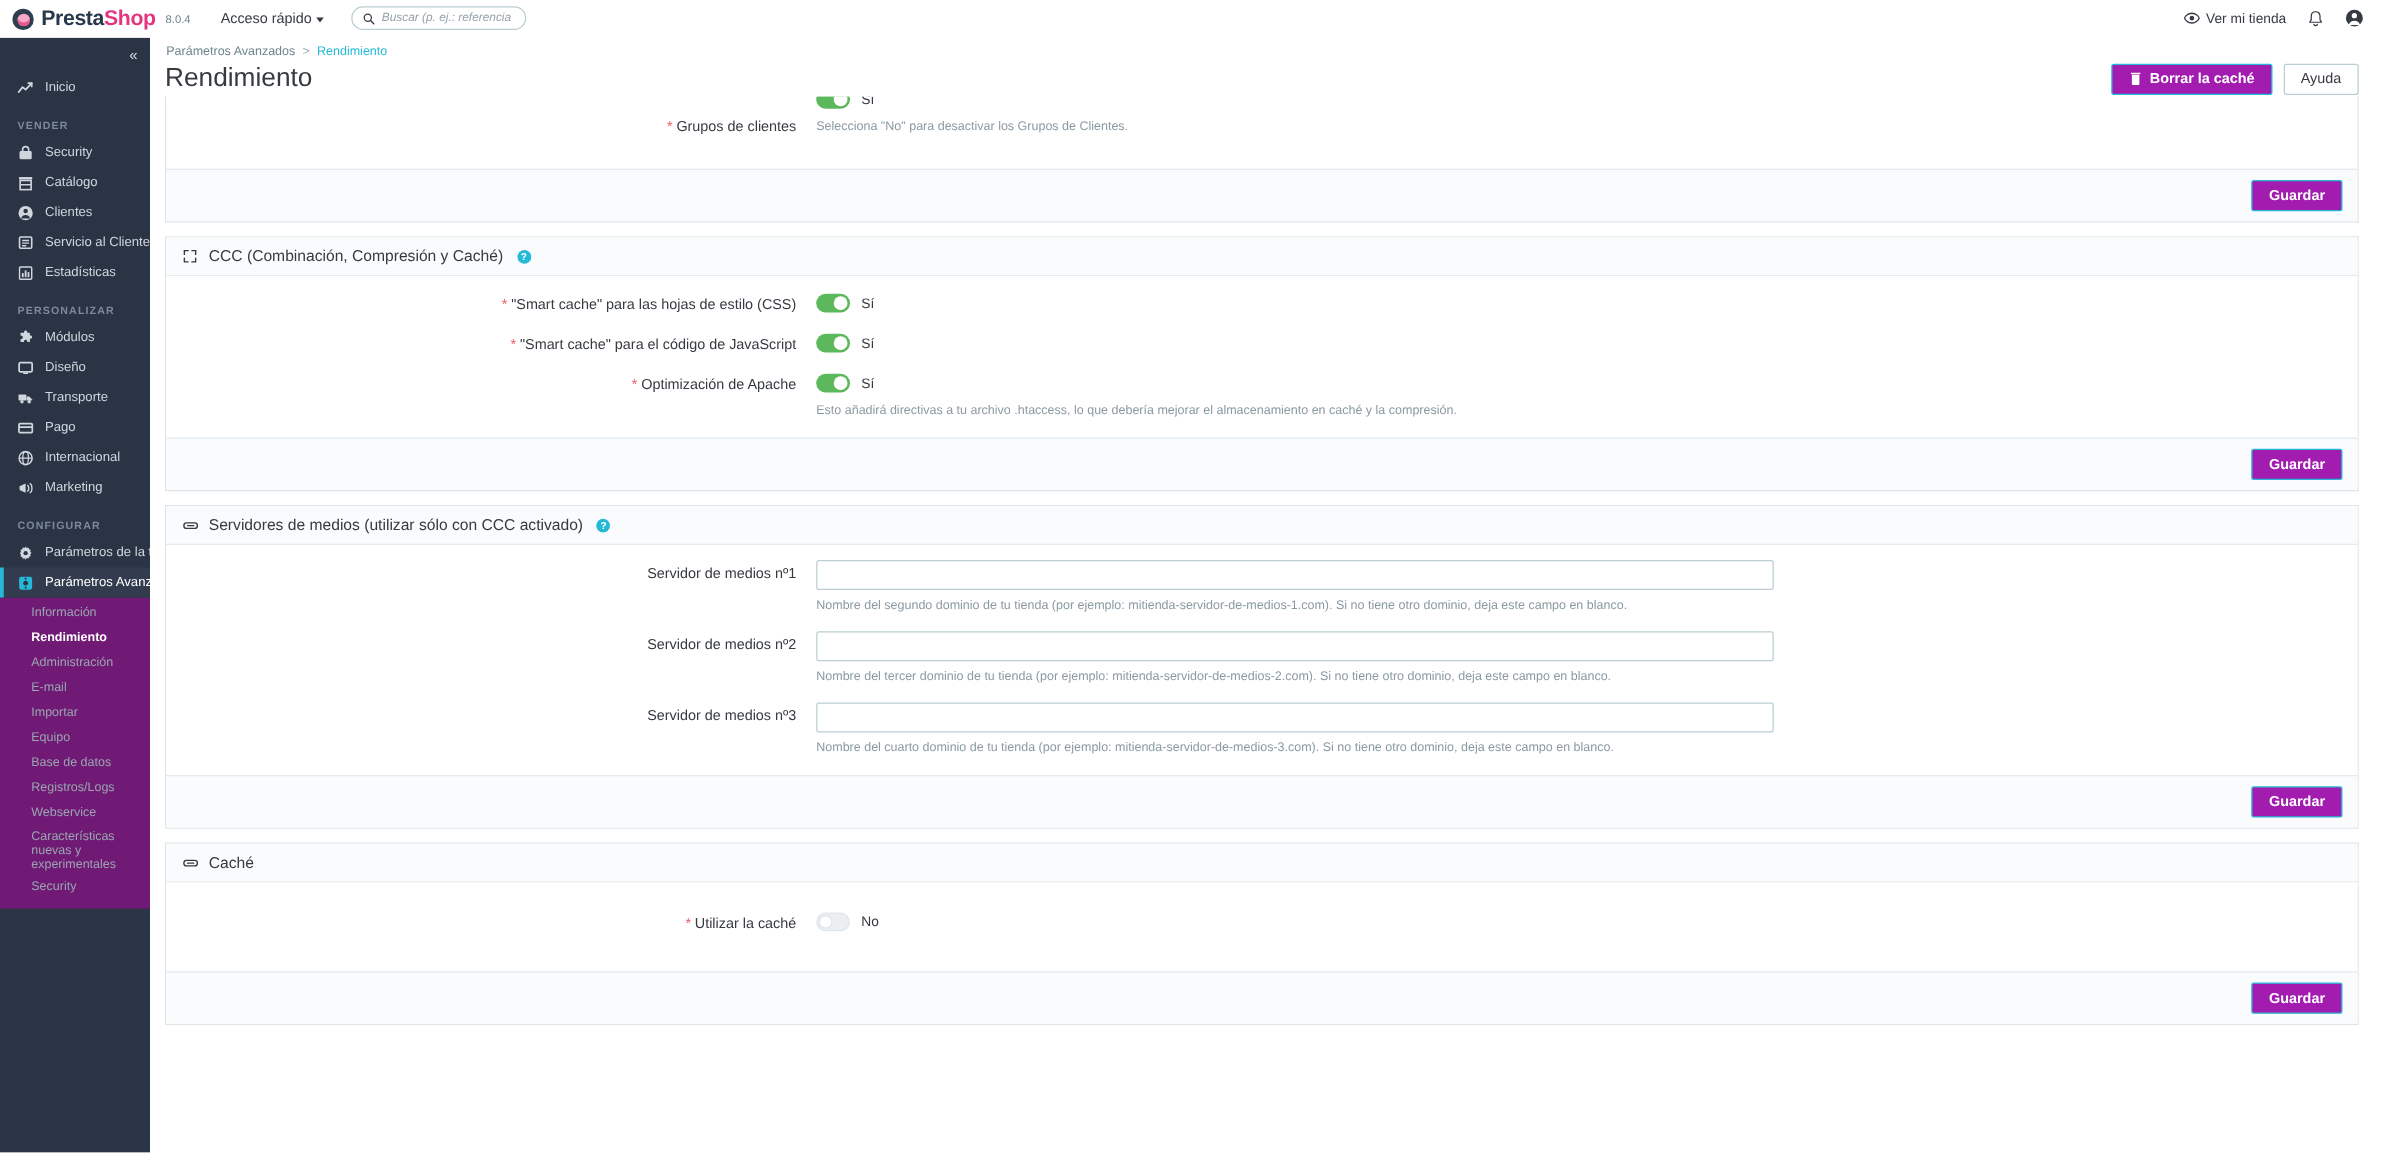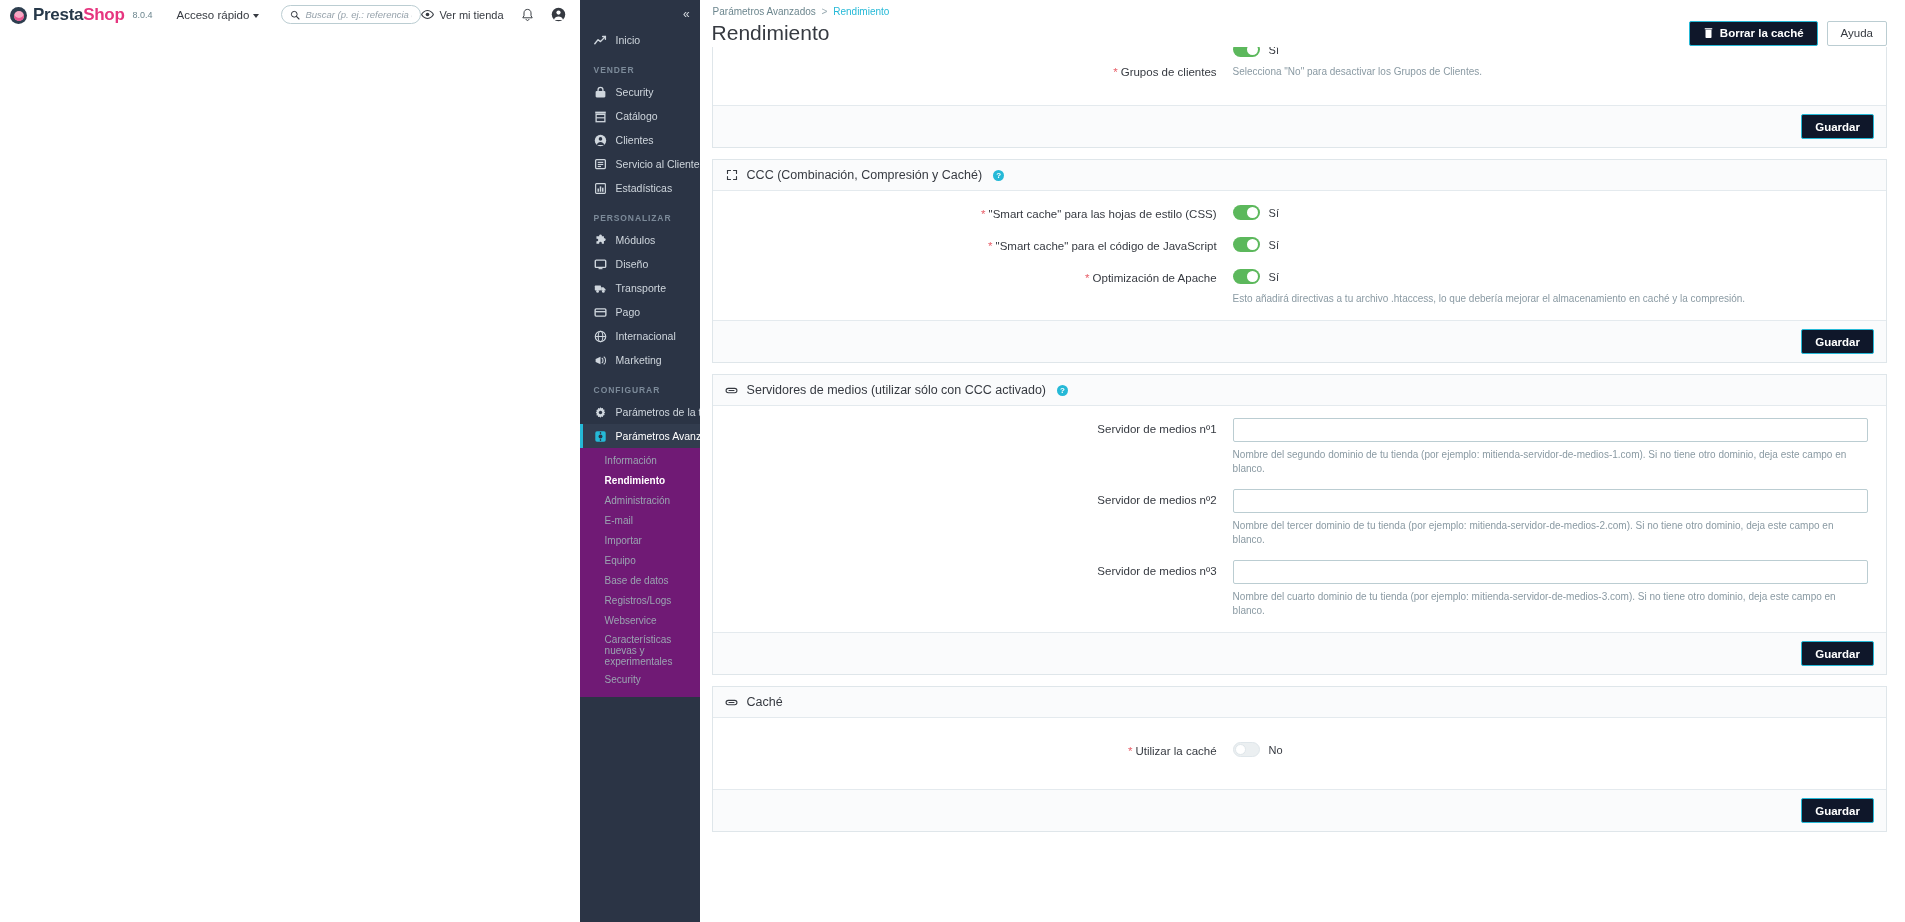--- a/index.html
+++ b/index.html
@@ -4,21 +4,21 @@
 <style>
   * { box-sizing: border-box; }
   html, body {
     margin: 0; padding: 0;
     width: 1905px; height: 922px;
     overflow: hidden;
     background: #ffffff;
     font-family: "Liberation Sans", sans-serif;
     -webkit-font-smoothing: antialiased;
   }
-  .app { position: relative; width: 1905px; height: 922px; display: flex; flex-direction: row; }
+  .app { position: relative; width: 1905px; height: 922px; display: flex; flex-direction: column; }
 
   
   .topbar {
     height: 30px; min-height: 30px;
     background: #ffffff;
     display: flex; align-items: center;
     padding: 0 14px 0 10px;
     border-bottom: 1px solid #ffffff;
     position: relative; z-index: 30;
   }
@@ -122,21 +122,21 @@
   .breadcrumb .crumb-current { color: #25b9d7; }
   .head-row { display: flex; align-items: center; margin-top: 2px; }
   .page-title { font-size: 21px; color: #363a41; font-weight: normal; line-height: 28px; }
   .head-actions { margin-left: auto; display: flex; align-items: center; gap: 9px; }
   .btn {
     font-size: 11.5px; border-radius: 2px; cursor: pointer;
     display: inline-flex; align-items: center; gap: 6px;
     padding: 0 13px; height: 25px; font-weight: bold;
     border: 1px solid transparent; white-space: nowrap;
   }
-  .btn-primary { background: #0f172a; color: #ffffff; border-color: #25b9d7; }
+  .btn-primary { background: #a21caf; color: #ffffff; border-color: #25b9d7; }
   .btn-outline { background: #ffffff; color: #363a41; border-color: #bbcdd2; font-weight: normal; }
 
   .content-scroll {
     flex: 1; min-height: 0; padding: 0 18px 0 12px;
     position: relative; overflow: hidden;
   }
 
   
   .panel {
     background: #ffffff;

